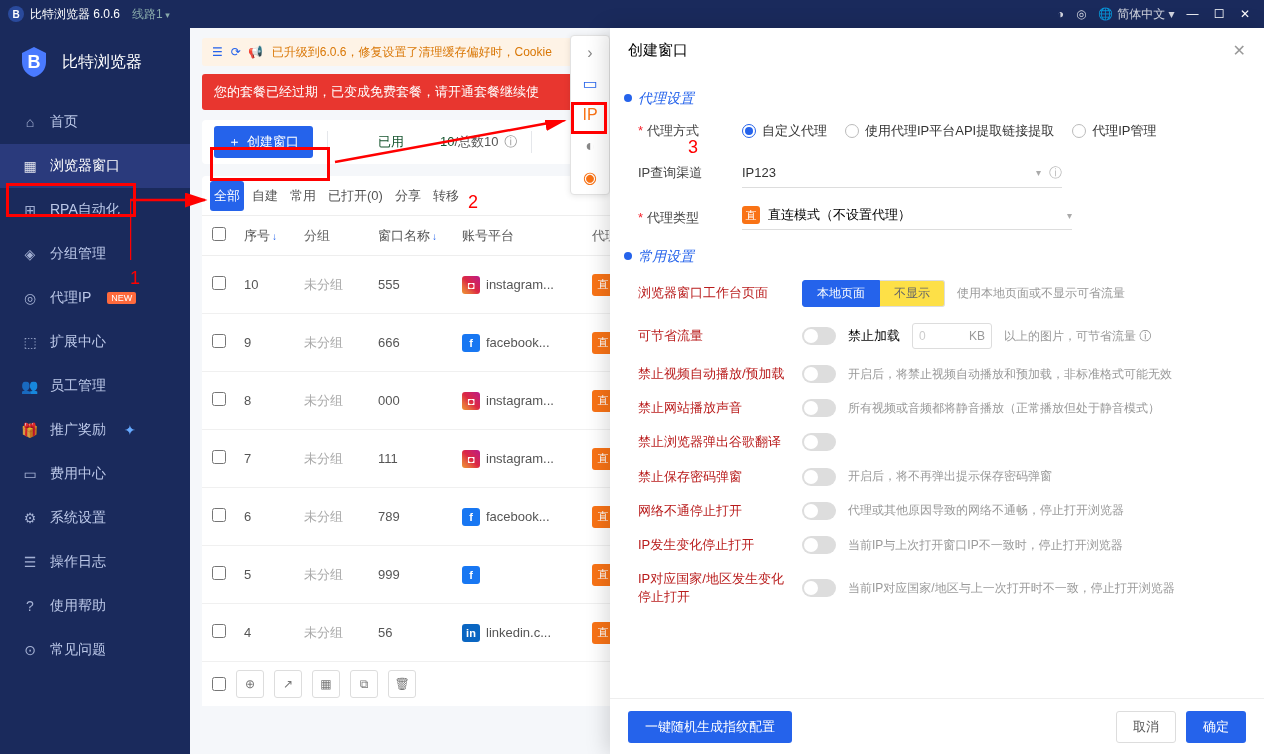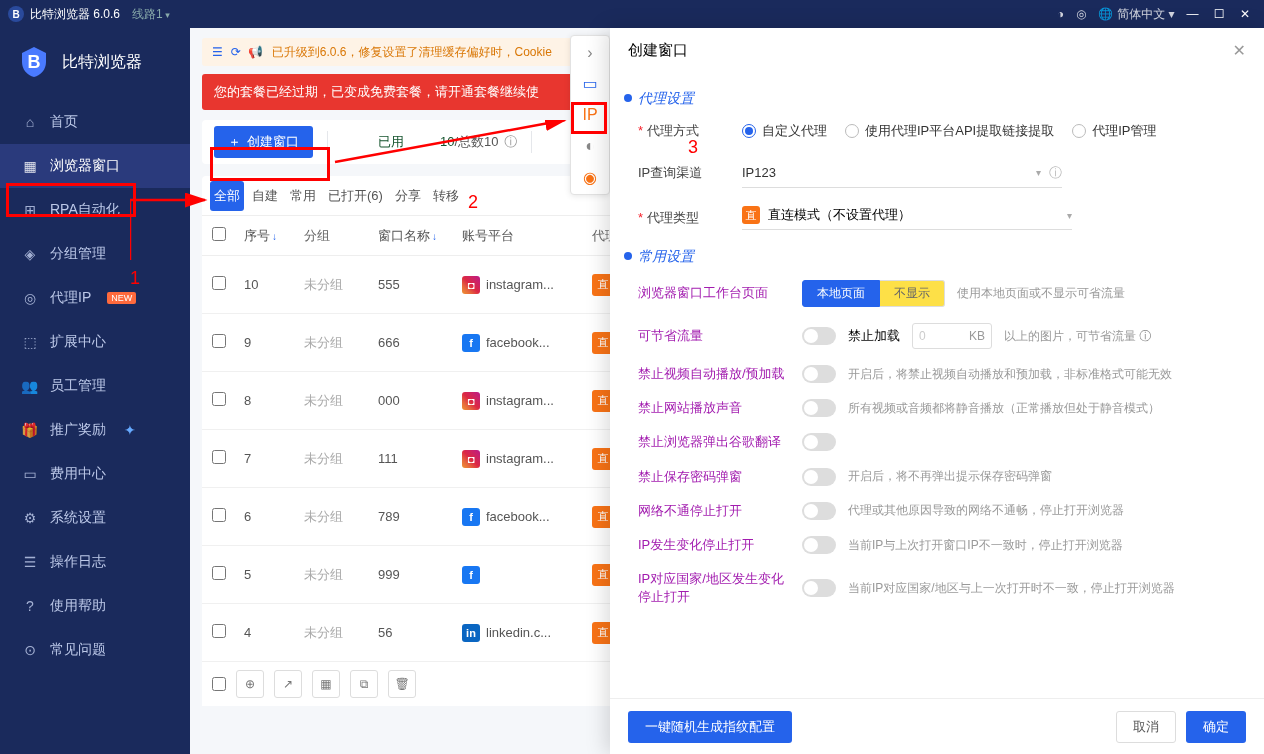--- a/index.html
+++ b/index.html
@@ -87,21 +87,21 @@
 .radio-opt.checked .radio-circle { border-color: #2563eb; }
 .radio-opt.checked .radio-circle::after { content: ""; width: 8px; height: 8px; border-radius: 50%; background: #2563eb; }
 .select-input { flex: 1; max-width: 320px; height: 30px; border: none; border-bottom: 1px solid #ddd; font-size: 13px; color: #333; background: transparent; position: relative; display: flex; align-items: center; }
 .select-input .caret { margin-left: auto; color: #aaa; font-size: 10px; }
 .select-input .help-icon { margin-left: 8px; color: #bbb; }
 .proxy-type { display: flex; align-items: center; gap: 8px; flex: 1; max-width: 330px; border-bottom: 1px solid #ddd; padding-bottom: 5px; }
 .proxy-type .pt-icon { width: 18px; height: 18px; background: #f97316; color: #fff; border-radius: 3px; display: flex; align-items: center; justify-content: center; font-size: 11px; }
 .proxy-type .caret { margin-left: auto; color: #aaa; font-size: 10px; }
 
 .setting-row { display: flex; align-items: center; margin-bottom: 16px; font-size: 13px; gap: 12px; }
-.setting-label { width: 152px; color: #a21caf; flex-shrink: 0; line-height: 1.4; }
+.setting-label { width: 152px; color: #b91c1c; flex-shrink: 0; line-height: 1.4; }
 .seg-group { display: flex; }
 .seg-btn { padding: 4px 14px; border: 1px solid #ddd; font-size: 12px; cursor: pointer; background: #fde047; color: #666; }
 .seg-btn:first-child { border-radius: 3px 0 0 3px; }
 .seg-btn:last-child { border-radius: 0 3px 3px 0; border-left: none; }
 .seg-btn.active { background: #2563eb; color: #fff; border-color: #2563eb; }
 .setting-desc { color: #999; font-size: 12px; flex: 1; }
 .toggle { width: 34px; height: 18px; background: #ddd; border-radius: 9px; position: relative; cursor: pointer; flex-shrink: 0; }
 .toggle::after { content: ""; position: absolute; width: 14px; height: 14px; background: #fff; border-radius: 50%; top: 2px; left: 2px; }
 .kb-input { width: 80px; height: 26px; border: 1px solid #ddd; border-radius: 3px; display: flex; align-items: center; padding: 0 6px; font-size: 12px; color: #ccc; gap: 4px; }
 .kb-input .unit { margin-left: auto; color: #999; }
@@ -227,21 +227,21 @@
     </span>
     <div class="divider-v"></div>
     <span class="stat">
       <b>今日打开</b><b>0</b><span>/总数50</span>
     </span>
   </div>
   <div class="tabs-row" id="tabs-row">
     <div class="tab active">全部</div>
       <div class="tab">自建</div>
       <div class="tab">常用</div>
-      <div class="tab">已打开(6)</div>
+      <div class="tab">已打开(0)</div>
       <div class="tab">分享</div>
       <div class="tab">转移</div>
       <div class="sort-btn">☲</div>
   </div>
   <div class="table">
     <div class="thead">
       <div class="col-cb"><input type="checkbox" style=""></div>
       <div class="col-seq"><span>序号</span><span class="sort-arrow">↓</span></div>
       <div class="col-group" style="color:#666">分组</div>
       <div class="col-name"><span>窗口名称</span><span class="sort-arrow">↓</span></div>

